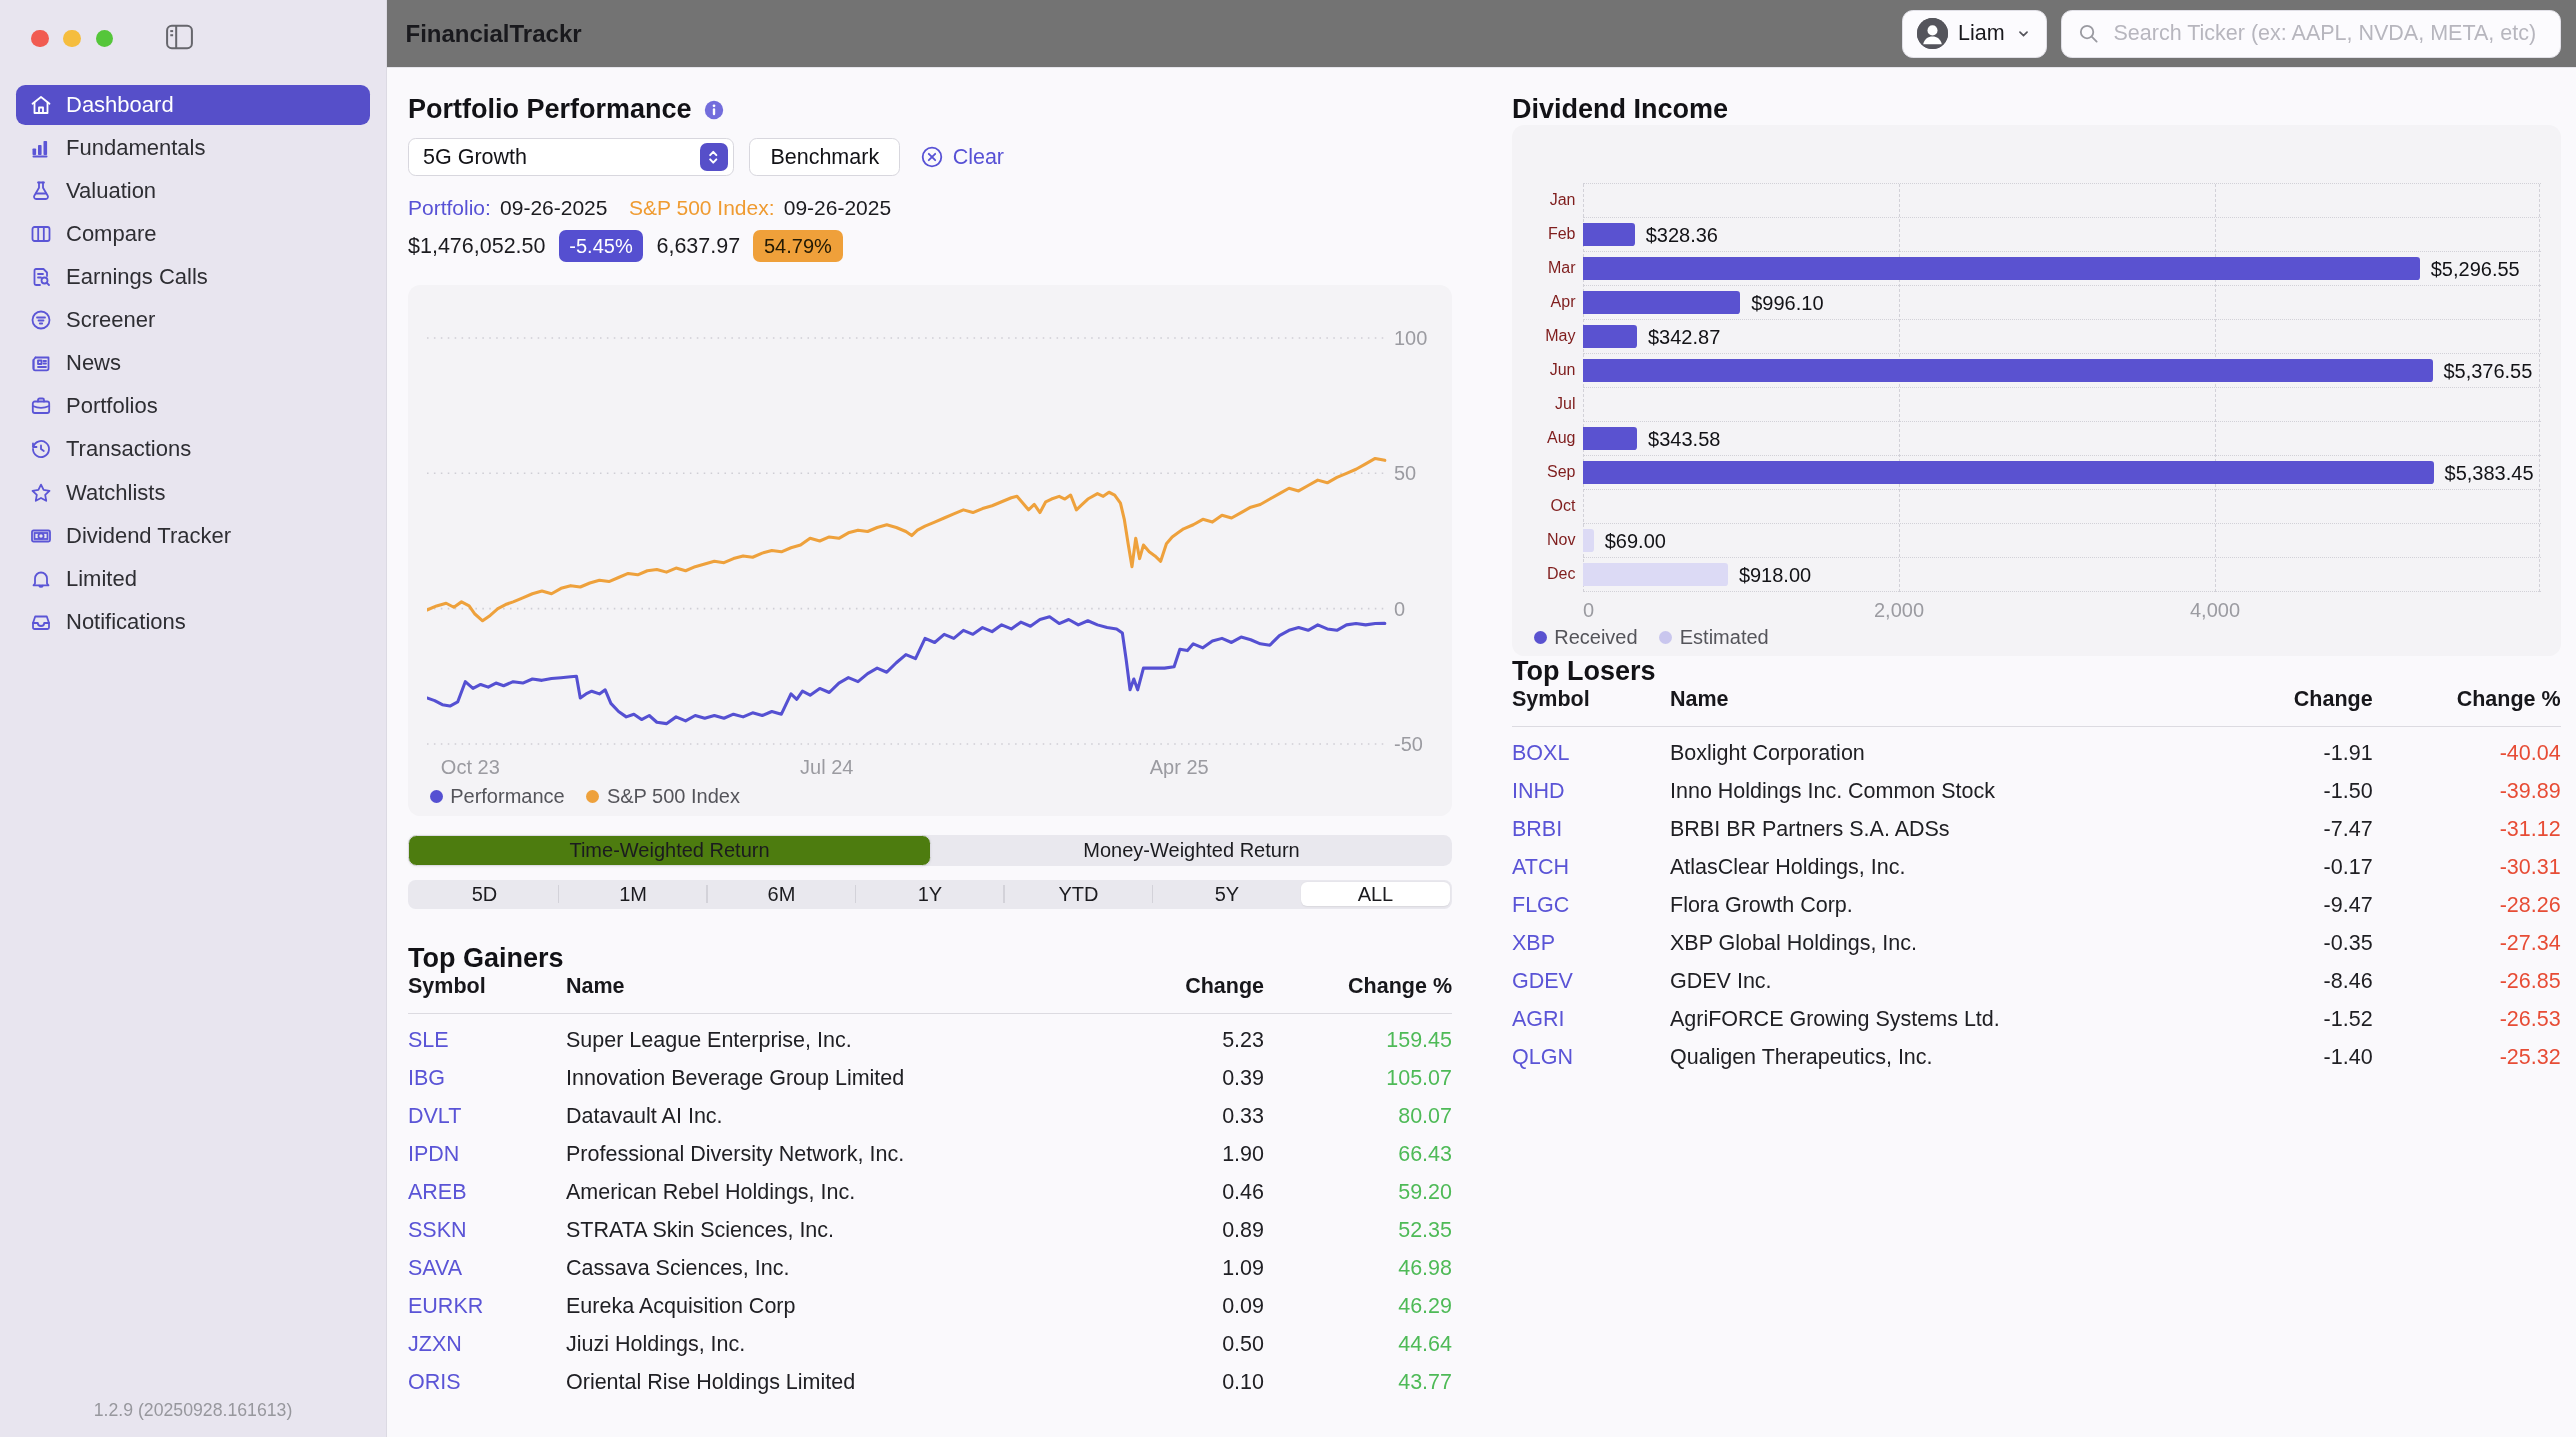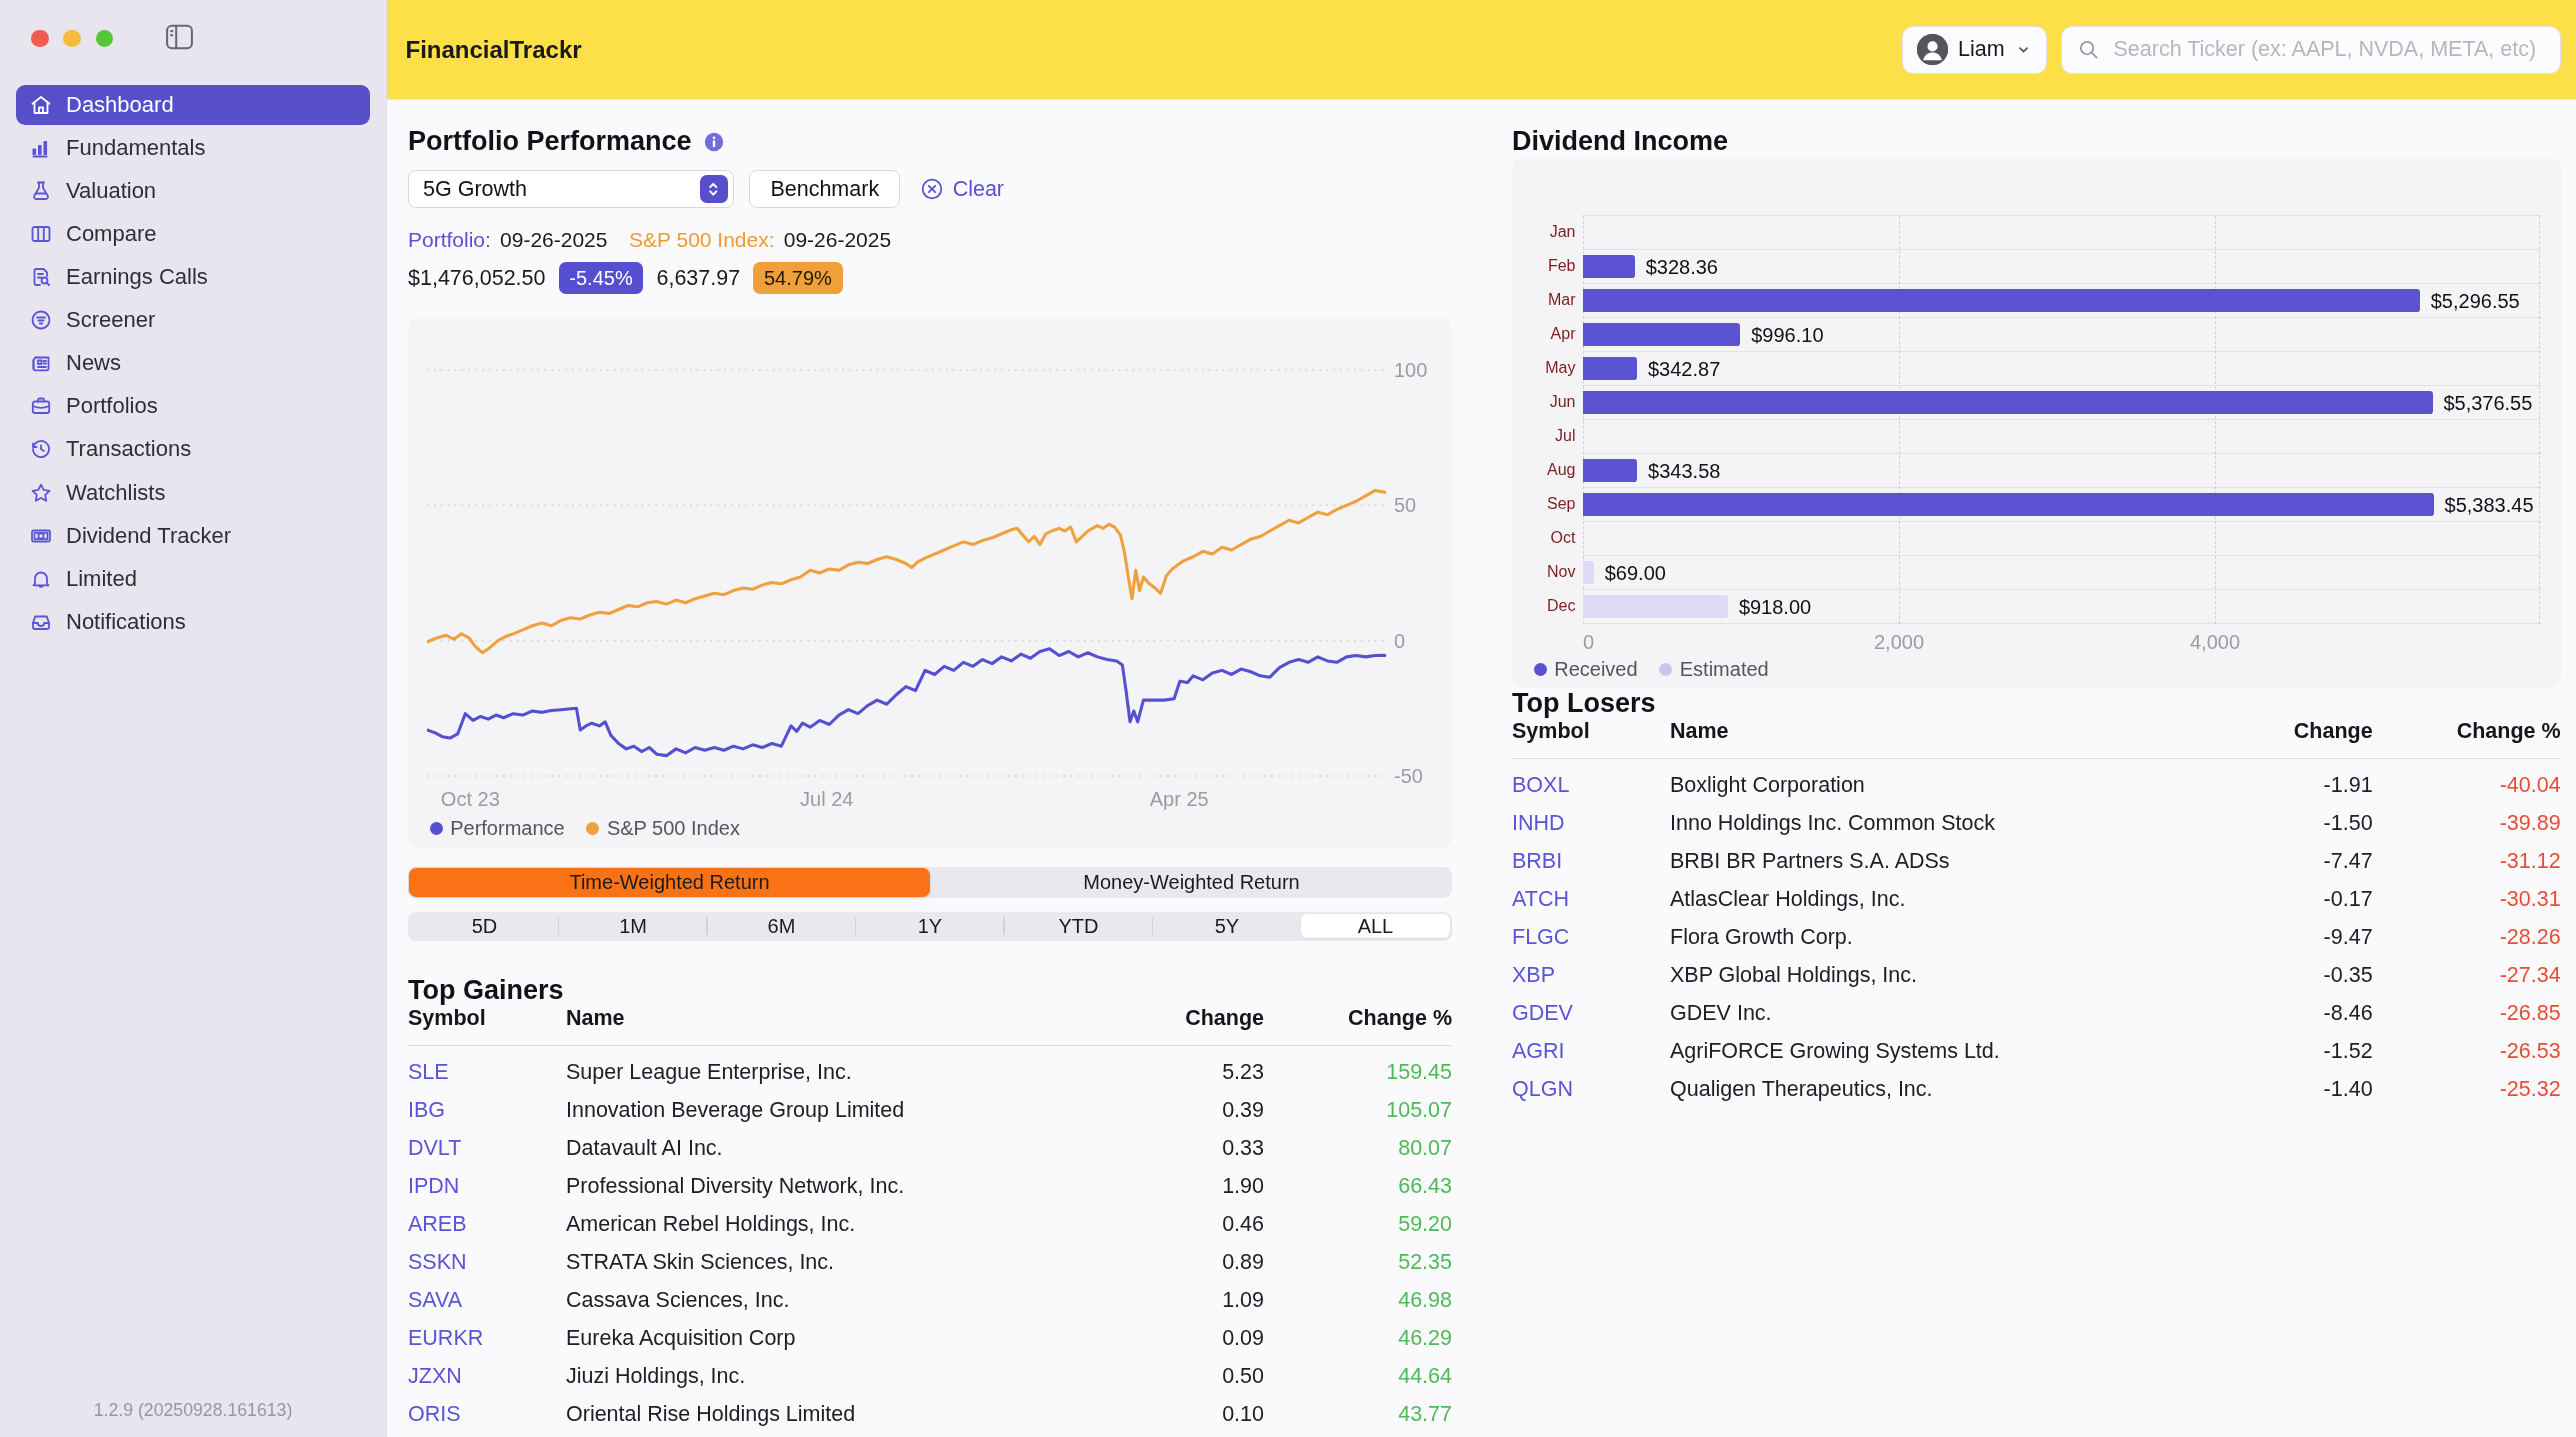--- a/index.html
+++ b/index.html
@@ -23,21 +23,21 @@
   nav { display:flex; flex-direction:column; gap:3.1px; padding:7.7px 16px 0; flex:1; }
   .nav-item { height:40px; border-radius:9.2px; display:flex; align-items:center; gap:13px; padding:0 13px; font-size:22px; color:#2e2e33; }
   .nav-item .nicon { color:#5b55d6; display:flex; }
   .nav-item .nicon svg { width:24px; height:24px; display:block; }
   .nav-item.active { background:#564fc9; color:#fff; }
   .nav-item.active .nicon { color:#fff; }
   .version { padding:10.8px 0 17px; text-align:center; font-size:17.7px; color:#97979d; }
 
   
   .main { flex:1; display:flex; flex-direction:column; min-width:0; background:#faf9fc; }
-  .topbar { height:100px; flex-shrink:0; background:#fde047; border-bottom:0.8px solid #e6e5eb; display:flex; align-items:center; padding:0 15.4px 0 18.5px; }
+  .topbar { height:68px; flex-shrink:0; background:#737373; border-bottom:0.8px solid #e6e5eb; display:flex; align-items:center; padding:0 15.4px 0 18.5px; }
   .app-title { font-size:24px; font-weight:700; color:#19191d; }
   .topbar-right { margin-left:auto; display:flex; align-items:center; gap:14px; }
   .user-pill { height:48px; border:0.8px solid #e1e0e7; background:#fcfbfe; border-radius:10.8px; display:flex; align-items:center; gap:10px; padding:0 14px; font-size:21.5px; color:#19191d; }
   .avatar { width:31px; height:31px; border-radius:50%; background:#55555c; display:flex; align-items:center; justify-content:center; }
   .chev { color:#55555c; display:flex; }
   .searchbox { width:500px; height:48px; border:0.8px solid #e1e0e7; background:#fcfbfe; border-radius:10.8px; display:flex; align-items:center; gap:11.5px; padding:0 15.4px; }
   .searchbox .sicon { color:#9a9aa1; display:flex; }
   .searchbox input { flex:1; border:none; outline:none; background:transparent; font-size:21.5px; color:#333; font-family:inherit; }
   .searchbox input::placeholder { color:#b7b6be; }
 
@@ -77,21 +77,21 @@
   .ytick { font-size:26px; fill:#9b9ba1; }
   .xlabels { position:absolute; left:18.5px; top:471px; width:958px; height:23px; font-size:20px; color:#9b9ba1; }
   .xlabels span { position:absolute; top:0; }
   .legend { position:absolute; left:21.5px; top:500px; display:flex; gap:21.5px; align-items:center; font-size:20px; color:#54545a; }
   .legend .litem { display:flex; align-items:center; gap:7.7px; }
   .dot { width:13px; height:13px; border-radius:50%; flex-shrink:0; }
 
   
   .segmented { height:31px; background:#e9e8ee; border-radius:8.5px; display:flex; margin-bottom:14px; font-size:20px; color:#1b1b1f; }
   .seg { flex:1; display:flex; align-items:center; justify-content:center; }
-  .seg.active { background:#f97316; border:0.8px solid #dddce2; border-radius:8.5px; box-shadow:0 0.8px 2.3px rgba(0,0,0,.06); }
+  .seg.active { background:#4d7c0f; border:0.8px solid #dddce2; border-radius:8.5px; box-shadow:0 0.8px 2.3px rgba(0,0,0,.06); }
   .periods { height:29px; background:#e9e8ee; border-radius:7.7px; display:flex; padding:2.3px; margin-bottom:34px; font-size:20px; color:#1b1b1f; }
   .pbtn { flex:1; display:flex; align-items:center; justify-content:center; position:relative; }
   .pbtn:not(:first-child)::before { content:''; position:absolute; left:-0.8px; top:3.1px; bottom:3.1px; width:1.5px; background:#d3d2d9; }
   .pbtn.active { background:#fff; border-radius:6.2px; box-shadow:0 0.8px 1.5px rgba(0,0,0,.07); }
   .pbtn.active::before, .pbtn.active + .pbtn::before { display:none; }
 
   
   .thead { display:grid; grid-template-columns:158px 1fr 146px 188px; font-size:21.5px; font-weight:700; color:#17171b; padding-bottom:14px; border-bottom:1.5px solid #dcdbe1; }
   .thead .r { text-align:right; }
   .tbody { padding-top:7.7px; }

